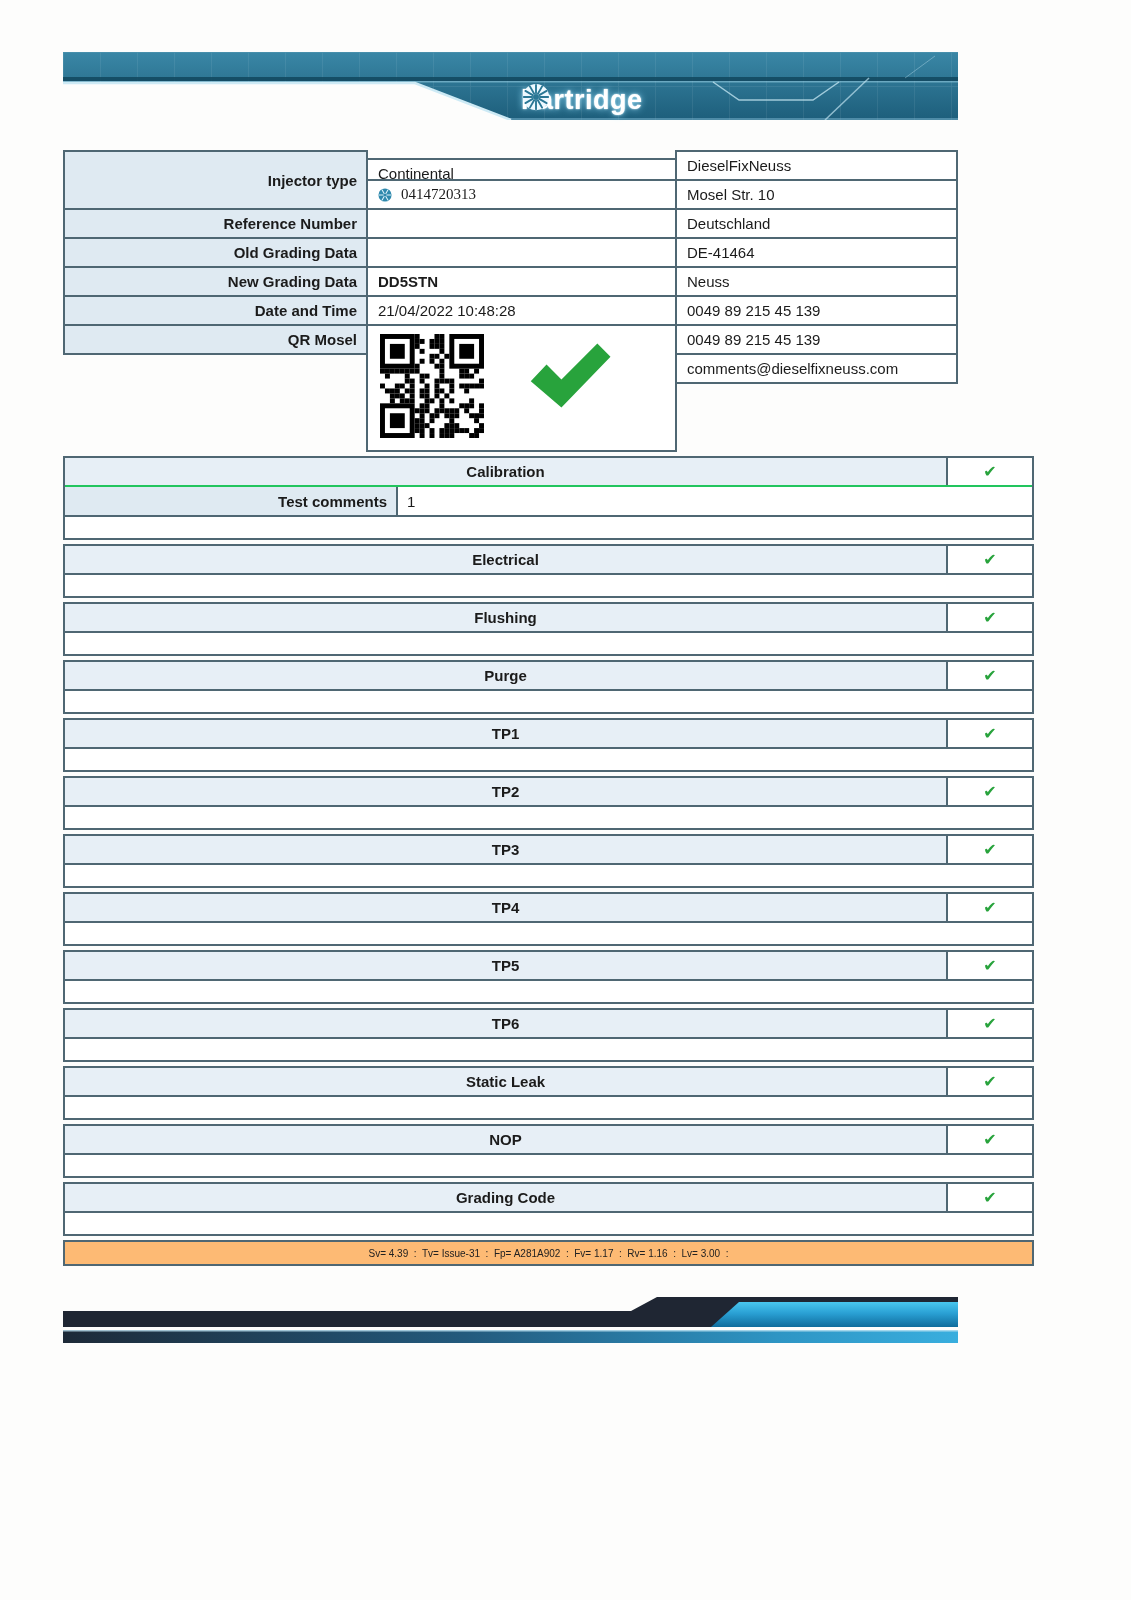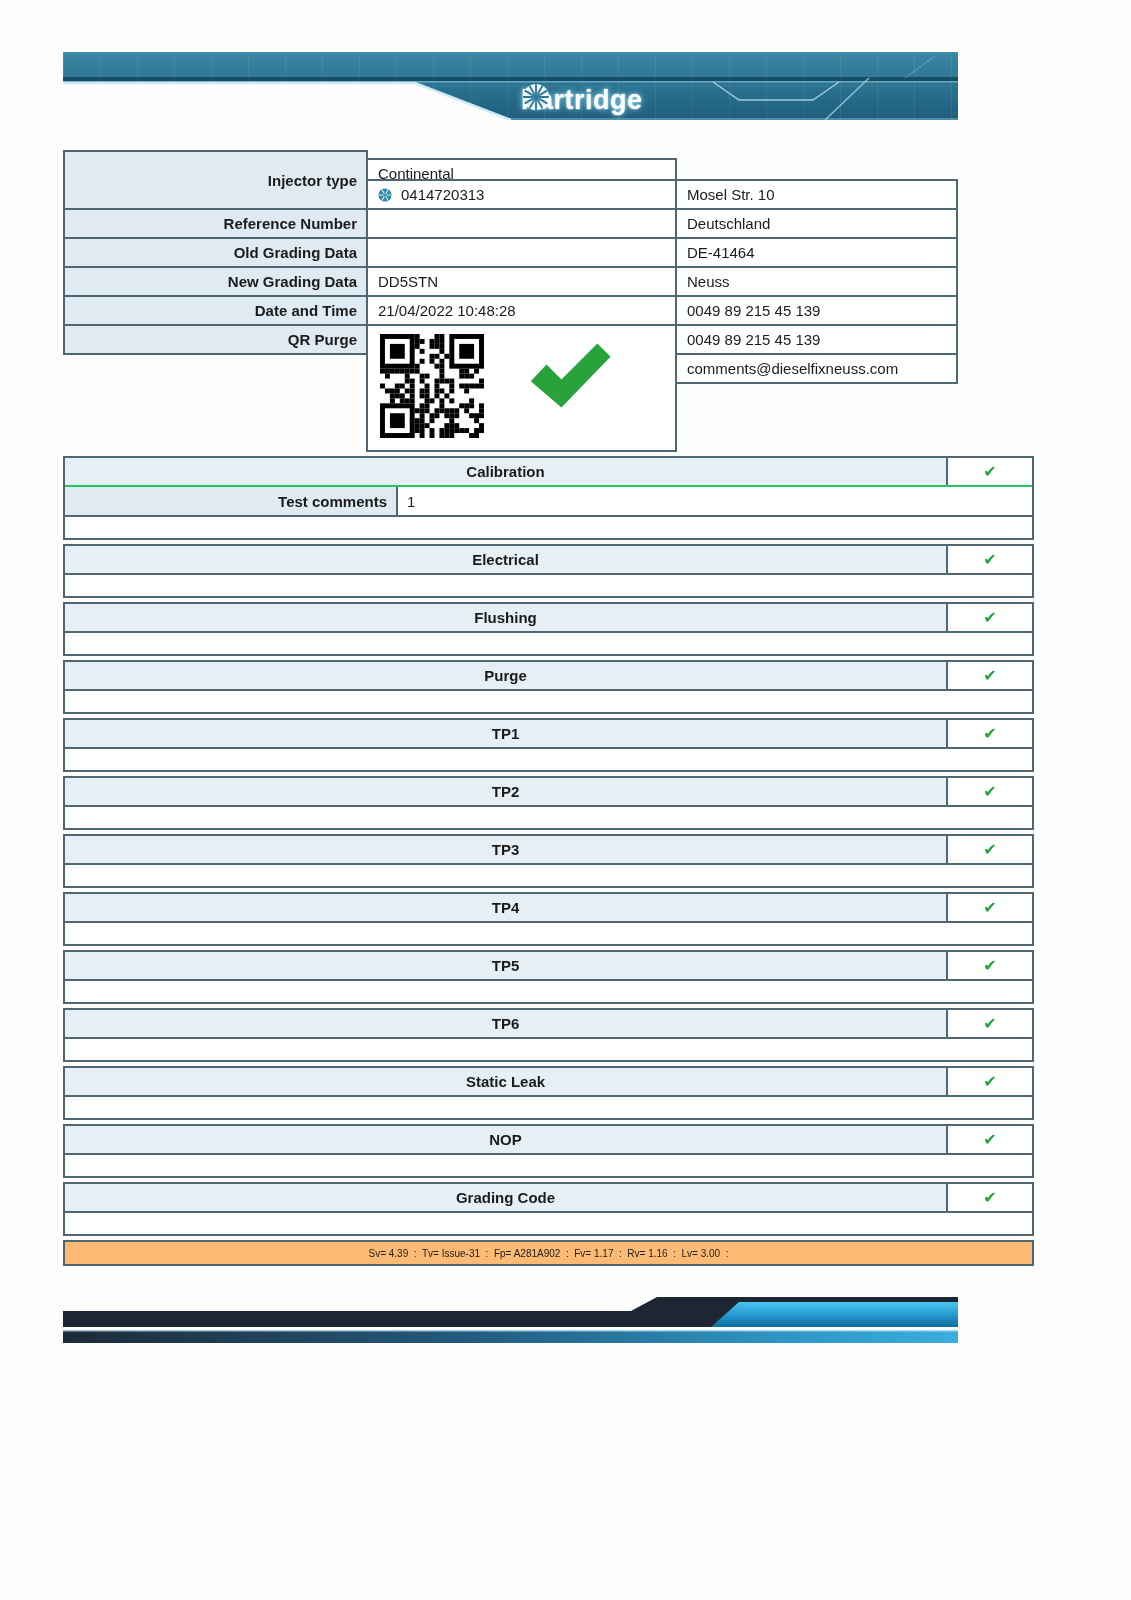--- a/index.html
+++ b/index.html
@@ -13,22 +13,22 @@
   .logo-text{font-size:27px;font-weight:bold;color:#ffffff;letter-spacing:.5px;
              text-shadow:0 0 7px rgba(150,225,255,.95),0 0 2px #ffffff;}
 
   
   .info-table{position:absolute;left:63px;top:150px;width:895px;height:302px;}
   .cell{position:absolute;box-sizing:border-box;border:2px solid #4f6773;background:#ffffff;
         font-size:15px;display:flex;align-items:center;}
   .cell.lab{background:#dfeaf2;justify-content:flex-end;padding-right:9px;font-weight:bold;text-align:right;}
   .cell.val{padding-left:10px;}
   .c1{left:0;width:305px;} .c2{left:303px;width:311px;} .c3{left:612px;width:283px;}
-  .bold{font-weight:normal;}
-  .part-row{gap:9px;}
+  .bold{font-weight:bold;}
+  .part-row{gap:9px;font-family:Liberation Serif, serif;}
   .qr-cell{align-items:flex-start;padding:8px 0 0 12px;gap:38px;}
 
   
   .results{position:absolute;left:63px;top:456px;width:971px;}
   .sec-box{border:2px solid #4f6773;margin-bottom:4px;background:#ffffff;}
   .sec-head{display:flex;height:27px;}
   .sec-label-cell{flex:1;background:#e7eff6;border-right:2px solid #4f6773;
                   display:flex;align-items:center;justify-content:center;}
   .sec-label{font-weight:bold;font-size:15px;}
   .sec-check-cell{width:84px;background:#ffffff;display:flex;align-items:center;justify-content:center;}
@@ -106,21 +106,21 @@
     <div class="cell lab c1" style="top:87px;height:31px;">
         <span>Old Grading Data</span>
       </div>
     <div class="cell lab c1" style="top:116px;height:31px;">
         <span>New Grading Data</span>
       </div>
     <div class="cell lab c1" style="top:145px;height:31px;">
         <span>Date and Time</span>
       </div>
     <div class="cell lab c1" style="top:174px;height:31px;">
-        <span>QR Purge</span>
+        <span>QR Mosel</span>
       </div>
 
     <div class="cell val c2" style="top:8px;height:31px;">
         <span>Continental</span>
       </div>
     <div class="cell val c2 part-row" style="top:29px;height:31px;">
       <svg width="14" height="14" viewBox="0 0 32 32">
         <circle cx="16" cy="16" r="15" fill="#2f89ad"></circle>
         <g stroke="#dff3fb" stroke-width="2.4" stroke-linecap="round">
           <line x1="20" y1="16" x2="29" y2="16"></line>
@@ -305,20 +305,23 @@
             <rect x="0" y="70" width="35" height="35"></rect>
             <rect x="5" y="75" width="25" height="25" fill="#fff"></rect>
             <rect x="10" y="80" width="15" height="15" fill="#000"></rect>
           </g>
         </svg>
       <svg width="92" height="72" viewBox="0 0 105 80" style="margin-top:6px;">
         <polygon points="10,46 28,27 45,44 86,3 101,18 45,76" fill="#28a33c"></polygon>
       </svg>
     </div>
 
+    <div class="cell val c3" style="top:0;height:31px;">
+        <span>DieselFixNeuss</span>
+      </div>
     <div class="cell val c3" style="top:29px;height:31px;">
         <span>Mosel Str. 10</span>
       </div>
     <div class="cell val c3" style="top:58px;height:31px;">
         <span>Deutschland</span>
       </div>
     <div class="cell val c3" style="top:87px;height:31px;">
         <span>DE-41464</span>
       </div>
     <div class="cell val c3" style="top:116px;height:31px;">

